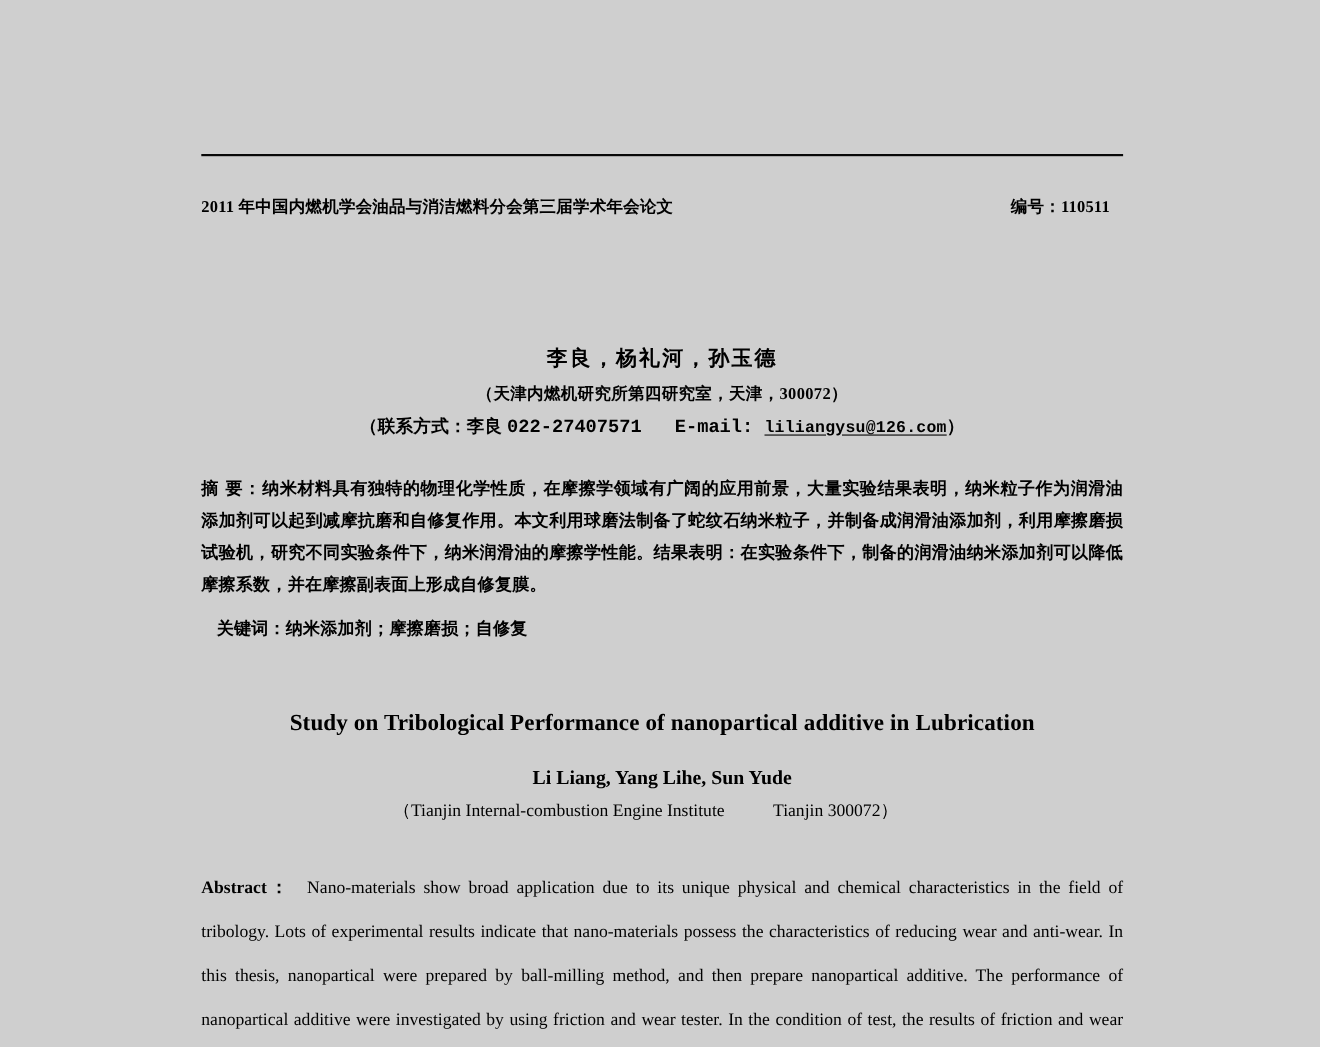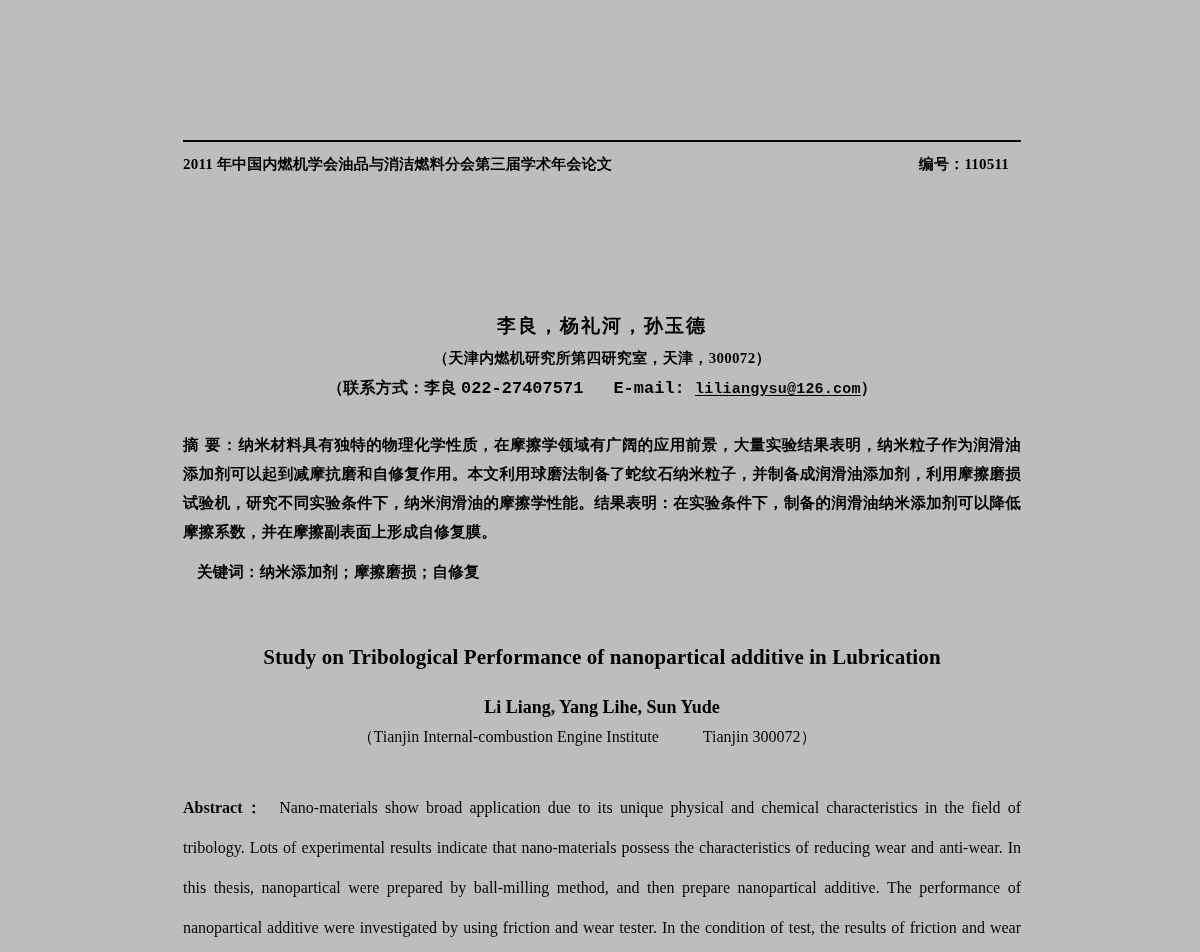--- a/index.html
+++ b/index.html
@@ -17,21 +17,21 @@
     position: relative;
     -webkit-font-smoothing: none;
   }
 
   
   .page {
     position: absolute;
     left: 0; top: 0;
     width: 1200px;
     height: 952px;
-    background: #fca5a5;
+    background: #7dd3fc;
     filter: contrast(1.18) saturate(0);
   }
 
   
   .header-rule {
     position: absolute;
     left: 183px;
     top: 140px;
     width: 838px;
     height: 2px;
@@ -47,20 +47,21 @@
     align-items: baseline;
     font-family: "Liberation Serif", "DejaVu Serif", serif;
     font-size: 15px;
     font-weight: 700;
     letter-spacing: 0.2px;
     color: #121212;
   }
   .runhead .serial {
     padding-right: 12px;
     white-space: nowrap;
+    margin-top: 24px;
   }
 
   
   .cn-title {
     position: absolute;
     left: 183px;
     top: 222px;
     width: 838px;
     text-align: center;
     font-size: 37px;

